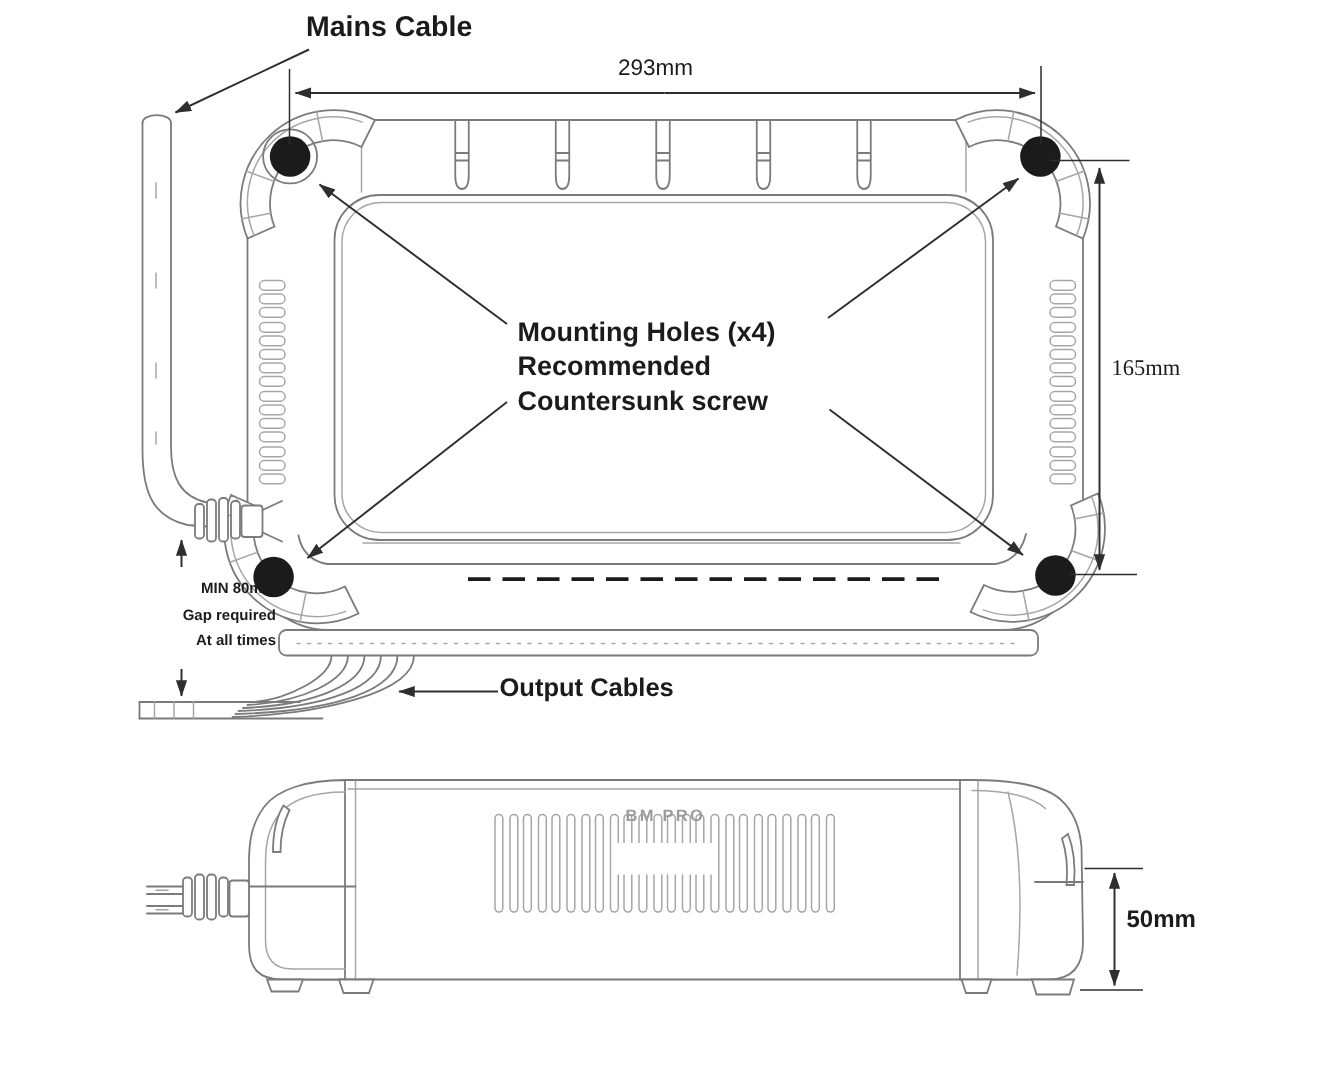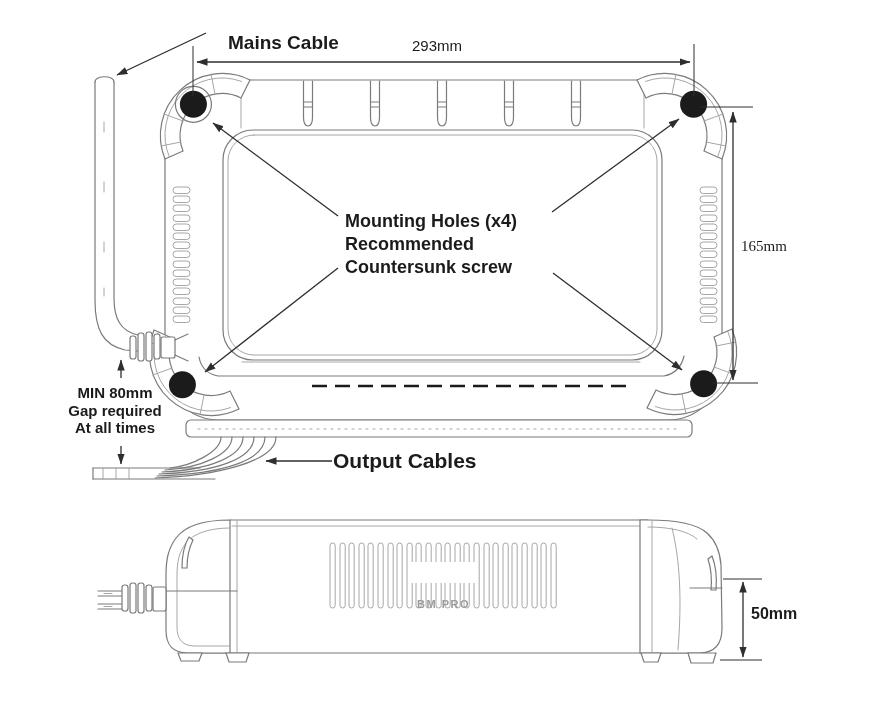--- a/index.html
+++ b/index.html
@@ -13,28 +13,28 @@
   .ln{stroke:var(--line);fill:none;stroke-width:1.2;stroke-linecap:round;}
   .lnw{stroke:var(--line);fill:#fff;stroke-width:1.2;}
   .lnl{stroke:var(--line_light);fill:none;stroke-width:1;stroke-linecap:round;}
   .lnlw{stroke:var(--line_light);fill:#fff;stroke-width:1;}
   .blk{fill:var(--dark);stroke:none;}
   .dim{stroke:var(--dim);fill:none;stroke-width:1.3;}
   .dimext{stroke:var(--dim);fill:none;stroke-width:1;}
   .dash{stroke:var(--dark);fill:none;}
   .arrfill{fill:var(--dim);}
   .lbl{position:absolute;color:var(--dark);font-weight:700;white-space:nowrap;}
-  #lbl-mains{left:204px;top:32px;font-size:19px;margin-left:24px;}
+  #lbl-mains{left:204px;top:8px;font-size:19px;}
   #lbl-293{left:412px;top:37px;font-size:15px;font-weight:400;text-align:center;}
   #lbl-165{left:741px;top:238px;font-size:15px;font-weight:400;font-family:Liberation Serif, serif;}
   #lbl-mount{left:345px;top:210px;width:202px;text-align:left;font-size:18px;line-height:23px;}
-  #lbl-gap{left:58px;top:384px;width:114px;text-align:center;font-size:15px;line-height:17.5px;}
-  #lbl-out{left:333px;top:449px;font-size:21px;}
+  #lbl-gap{left:70px;top:384px;width:114px;text-align:right;font-size:10px;line-height:17.5px;}
+  #lbl-out{left:333px;top:449px;font-size:17px;}
   #lbl-50{left:751px;top:605px;font-size:16px;}
-  #lbl-brand{left:417px;top:598px;font-size:11px;letter-spacing:1.5px;color:var(--brand);}
+  #lbl-brand{left:417px;top:538px;font-size:11px;letter-spacing:1.5px;color:var(--brand);}
 </style>
 </head>
 <body>
 
 <div id="stage">
 
 <svg id="art" width="895" height="717" viewBox="0 0 895 717">
   <defs>
     <marker id="ah" markerWidth="12" markerHeight="9" refX="10.5" refY="3.75" orient="auto" markerUnits="userSpaceOnUse">
       <path d="M0,0 L11,3.75 L0,7.5 Z" class="arrfill"></path>

